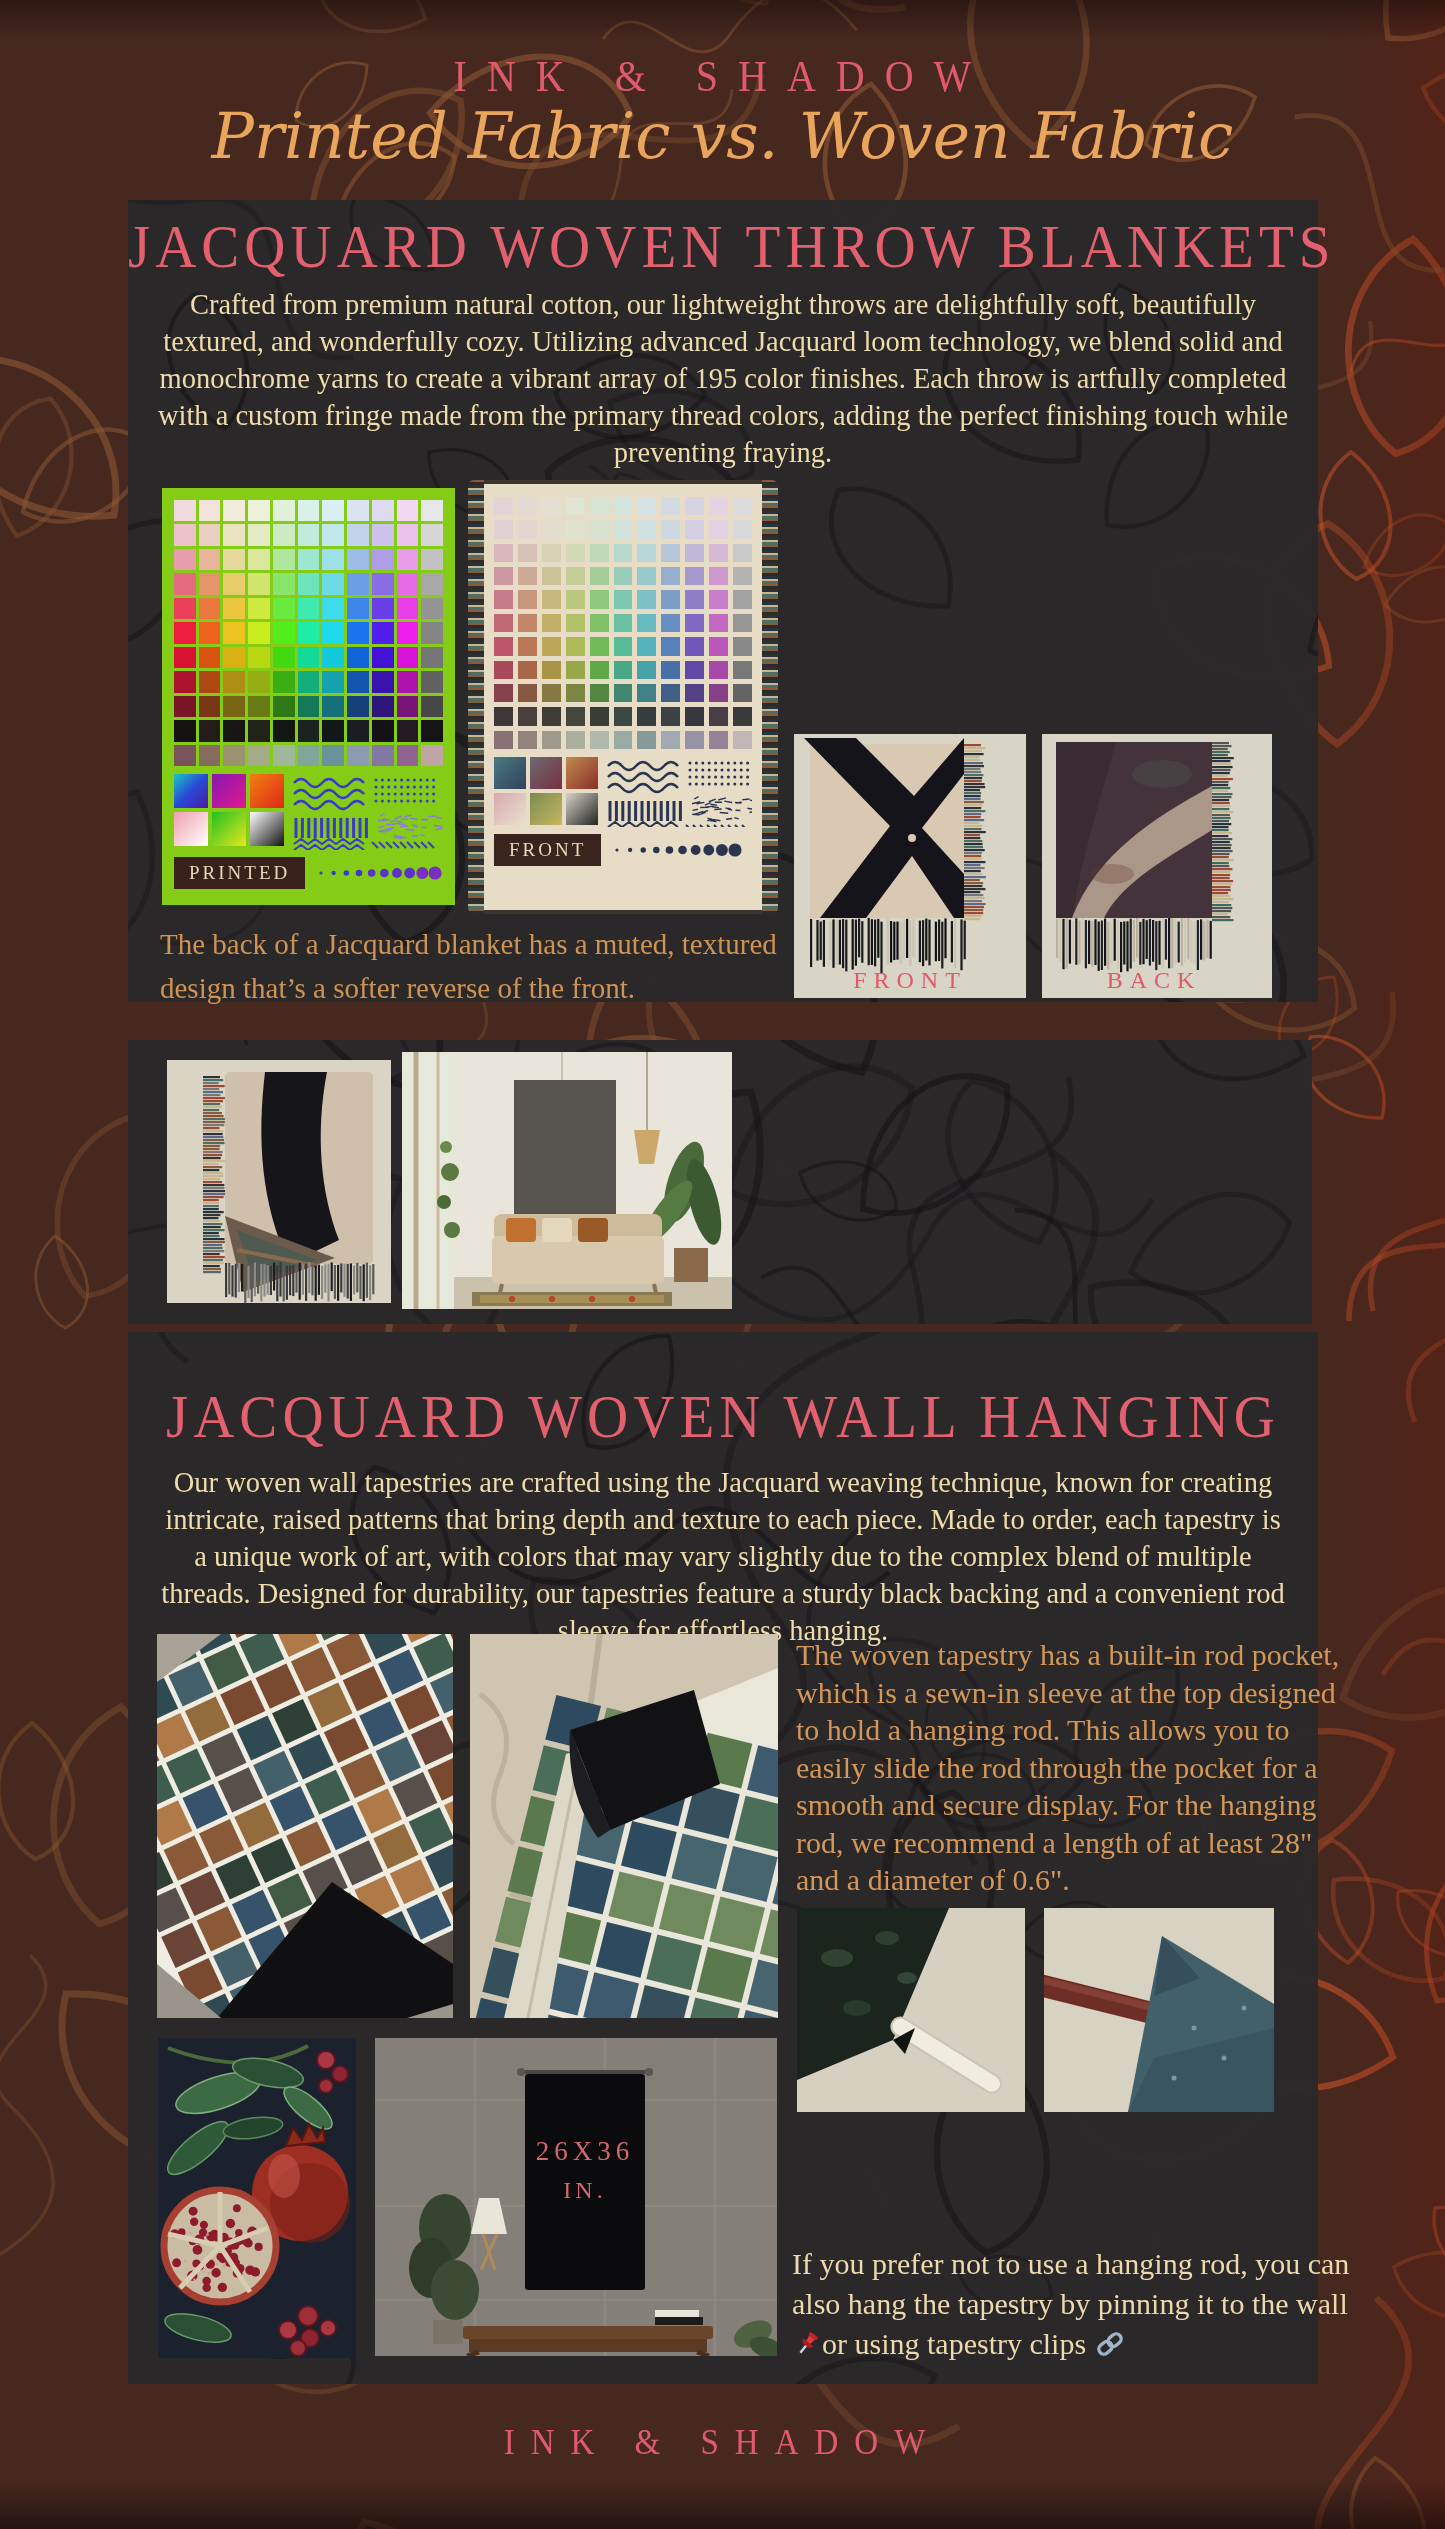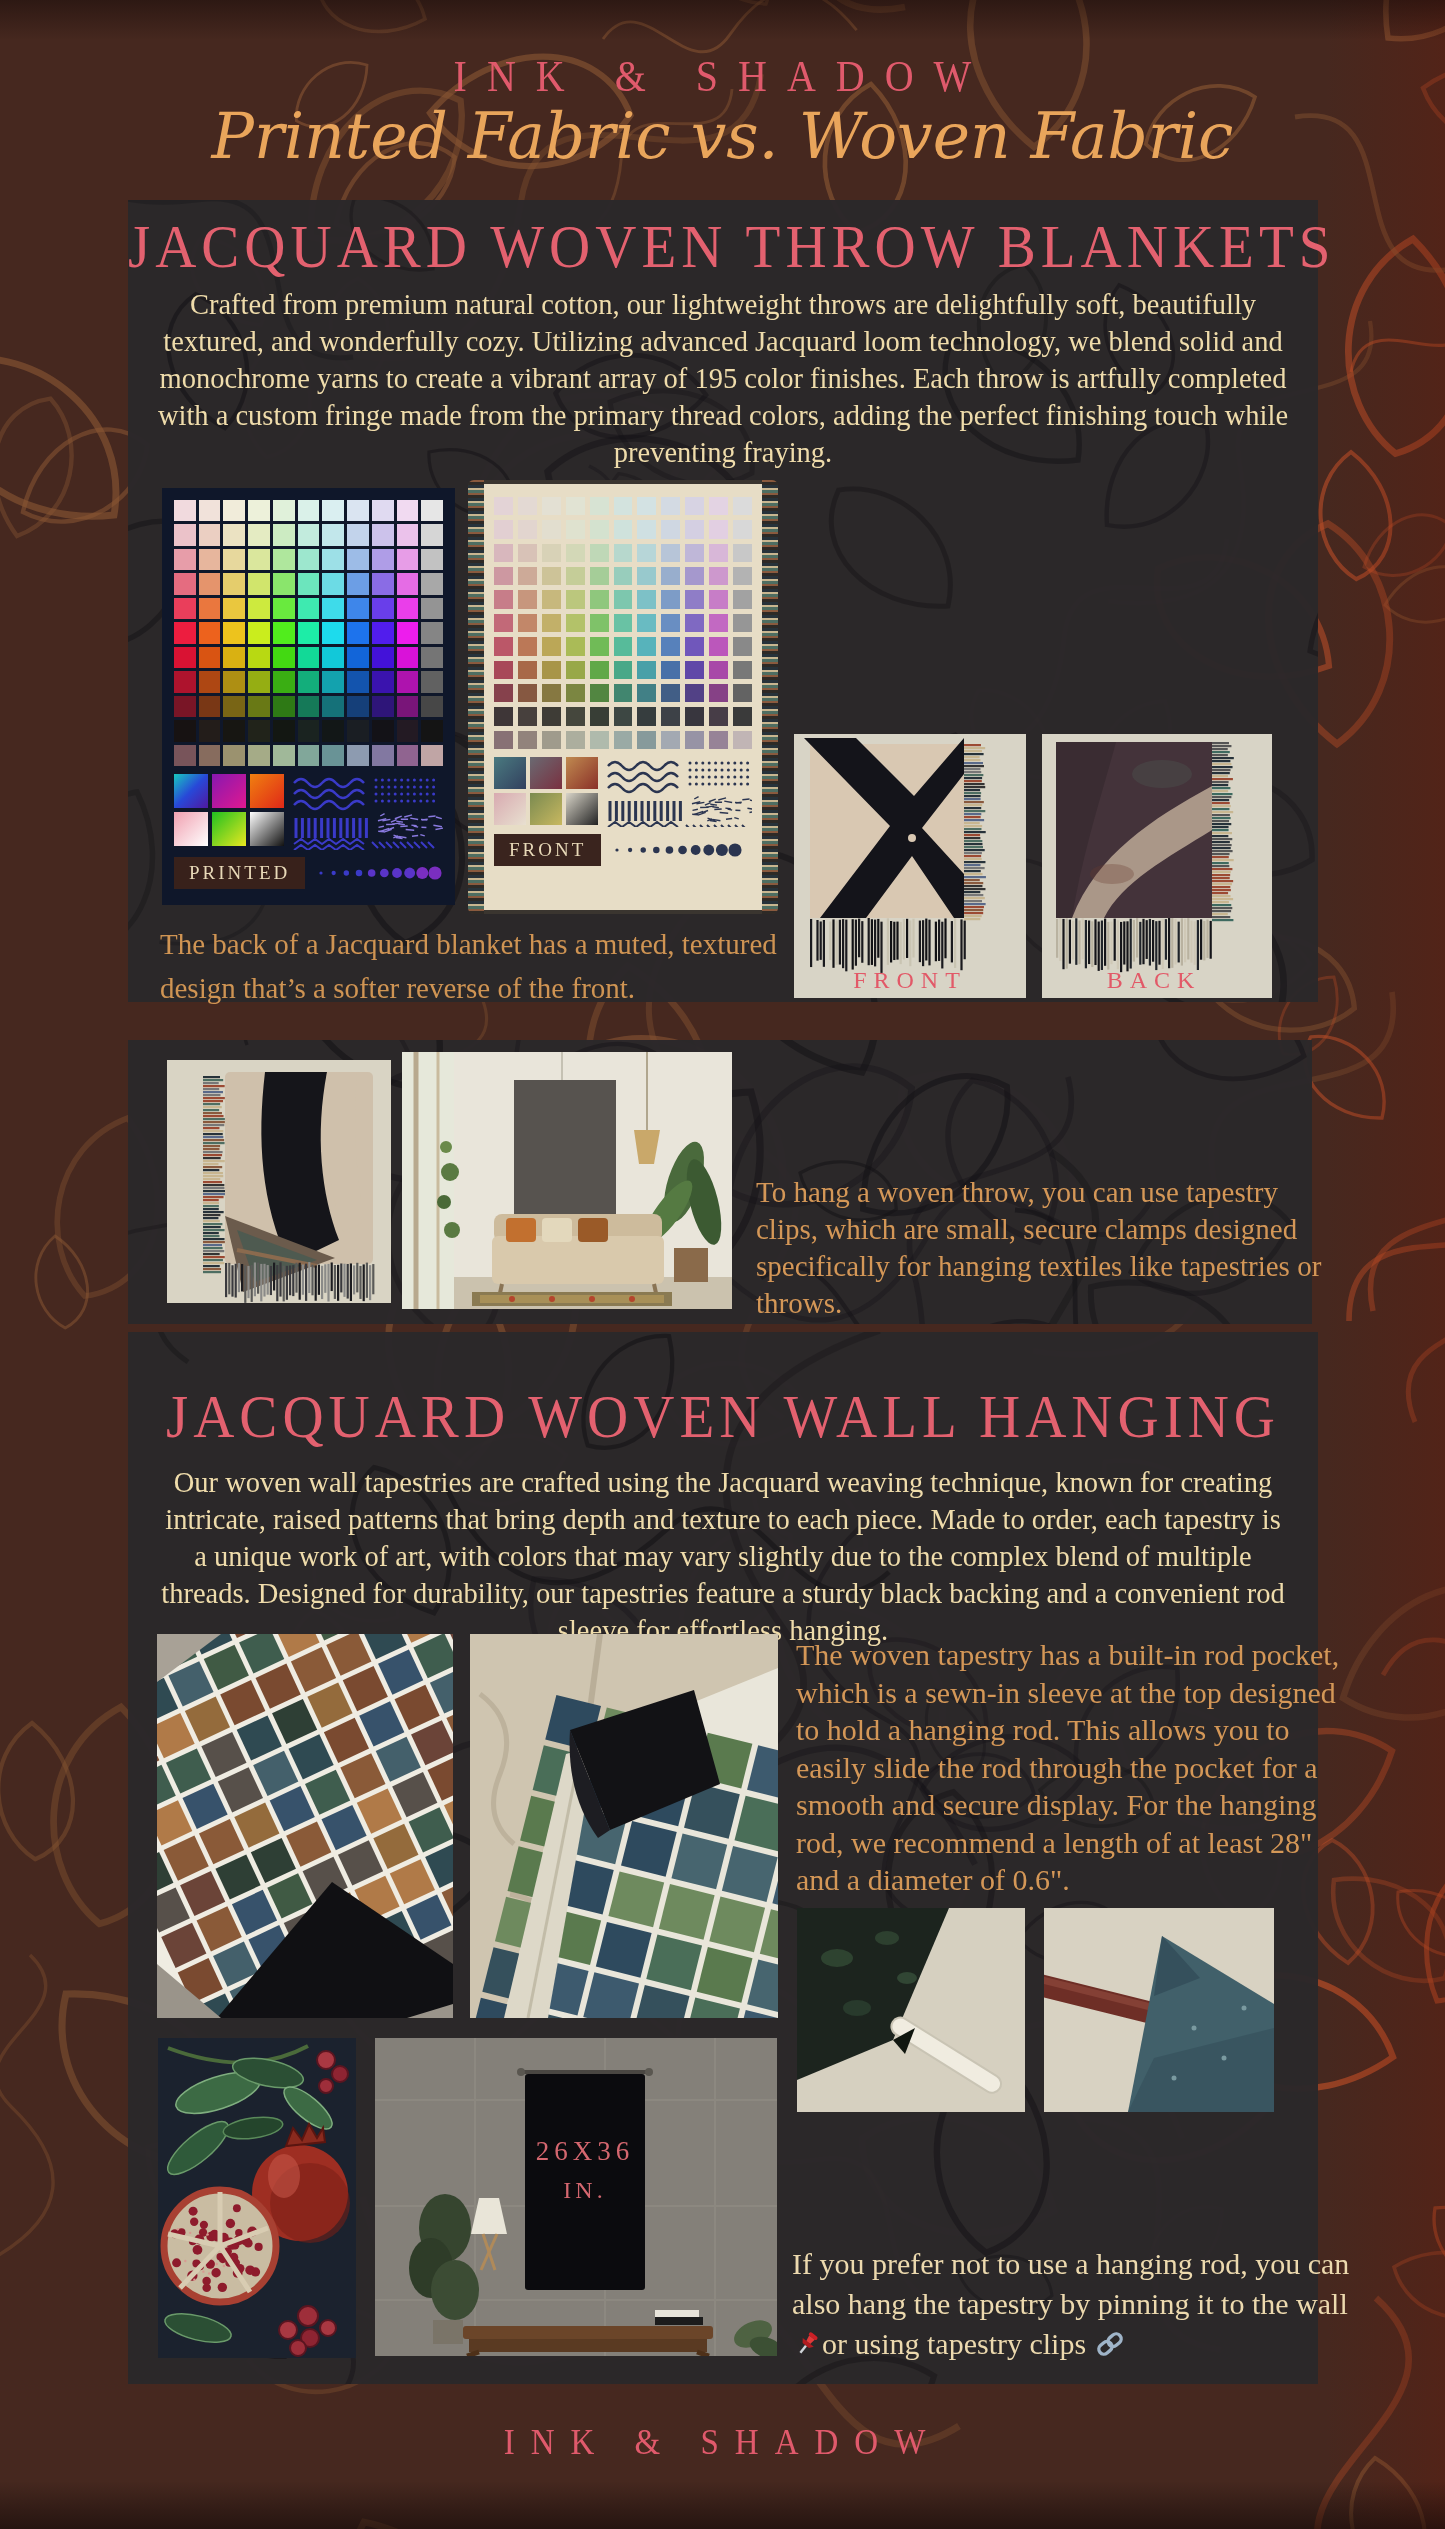--- a/index.html
+++ b/index.html
@@ -30,21 +30,21 @@
   .card > *{z-index:1;}
 
   .sec-heading{position:absolute;left:0;width:100%;text-align:center;color:#e3616f;font-size:57px;
         letter-spacing:5px;transform:scaleY(1.06);white-space:nowrap;}
   .intro{position:absolute;text-align:center;color:#efdcab;font-size:28.5px;line-height:37px;}
 
   .orange-col{position:absolute;color:#d49757;font-size:30px;line-height:39px;}
   .cream-col{position:absolute;color:#e9d5a4;font-size:30px;line-height:38px;}
 
   
-  .chart{position:absolute;background:#0f172a;padding:12px;box-sizing:border-box;text-align:center;}
+  .chart{position:absolute;background:#84cc16;padding:12px;box-sizing:border-box;text-align:center;}
   .swatch-grid{display:grid;grid-template-columns:repeat(11,1fr);gap:3px;}
   .swatch-grid div{width:100%;height:100%;}
   .chart-bottom{display:flex;margin-top:8px;}
   .grad-tiles{display:grid;grid-template-columns:repeat(3,34px);grid-auto-rows:34px;gap:4px;margin-right:6px;}
   .label-row{display:flex;align-items:center;margin-top:7px;gap:10px;}
   .label-box{background:#38211b;color:#e8d9b8;font-size:19px;letter-spacing:3px;padding:5px 15px;}
   .woven-chart{position:absolute;background:#3a352f;border-radius:6px;box-sizing:border-box;}
   .woven-chart .inner{position:absolute;left:16px;right:16px;top:4px;bottom:4px;background:#e7ddc6;
         padding:13px 10px;box-sizing:border-box;}
   .woven-chart::before,.woven-chart::after{content:"";position:absolute;top:0;bottom:0;width:16px;
@@ -1142,21 +1142,20 @@
       <line x1="100" y1="232" x2="96" y2="250" stroke="#8a7454" stroke-width="4"></line>
       <line x1="252" y1="232" x2="256" y2="250" stroke="#8a7454" stroke-width="4"></line>
       <rect x="70" y="240" width="200" height="14" fill="#8a7a52"></rect>
       <rect x="78" y="243" width="184" height="8" fill="#a89058"></rect>
       <circle cx="110" cy="247" r="3" fill="#b5452c"></circle>
         <circle cx="150" cy="247" r="3" fill="#b5452c"></circle>
       <circle cx="190" cy="247" r="3" fill="#b5452c"></circle>
         <circle cx="230" cy="247" r="3" fill="#b5452c"></circle>
     </svg>
 
-    <div class="orange-col" style="left:628px;top:134px;width:566px;font-size:29px;line-height:37px;"> To hang a woven throw, you can use tapestry clips, which are small, secure clamps designed specifically for hanging textiles like tapestries or throws.</div>
   </div>
 
   <div class="card card3">
     <svg class="card-floral" width="1190" height="1052">
         <path d="M0 0 C 18 -26, 52 -30, 64 -6 C 52 16, 18 22, 0 0 Z" fill="none" stroke="#141216" stroke-width="2" opacity="0.52" transform="translate(306,281) rotate(253) scale(2.45)"></path>
         <path d="M0 0 C 30 -40, 60 40, 90 0 S 150 -40, 180 0" fill="none" stroke="#141216" stroke-width="2" opacity="0.42" transform="translate(60,30) rotate(267) scale(2.47)"></path>
         <path d="M0 0 C 18 -26, 52 -30, 64 -6 C 52 16, 18 22, 0 0 Z" fill="none" stroke="#141216" stroke-width="2" opacity="0.34" transform="translate(406,247) rotate(54) scale(2.64)"></path>
         <path d="M0 0 C 18 -26, 52 -30, 64 -6 C 52 16, 18 22, 0 0 Z" fill="none" stroke="#141216" stroke-width="2" opacity="0.36" transform="translate(959,439) rotate(179) scale(2.58)"></path>
         <path d="M0 0 C 30 -40, 60 40, 90 0 S 150 -40, 180 0" fill="none" stroke="#141216" stroke-width="2" opacity="0.33" transform="translate(558,594) rotate(288) scale(3.48)"></path>
         <path d="M0 0 C 30 -40, 60 40, 90 0 S 150 -40, 180 0" fill="none" stroke="#141216" stroke-width="2" opacity="0.41" transform="translate(787,583) rotate(262) scale(2.18)"></path>

